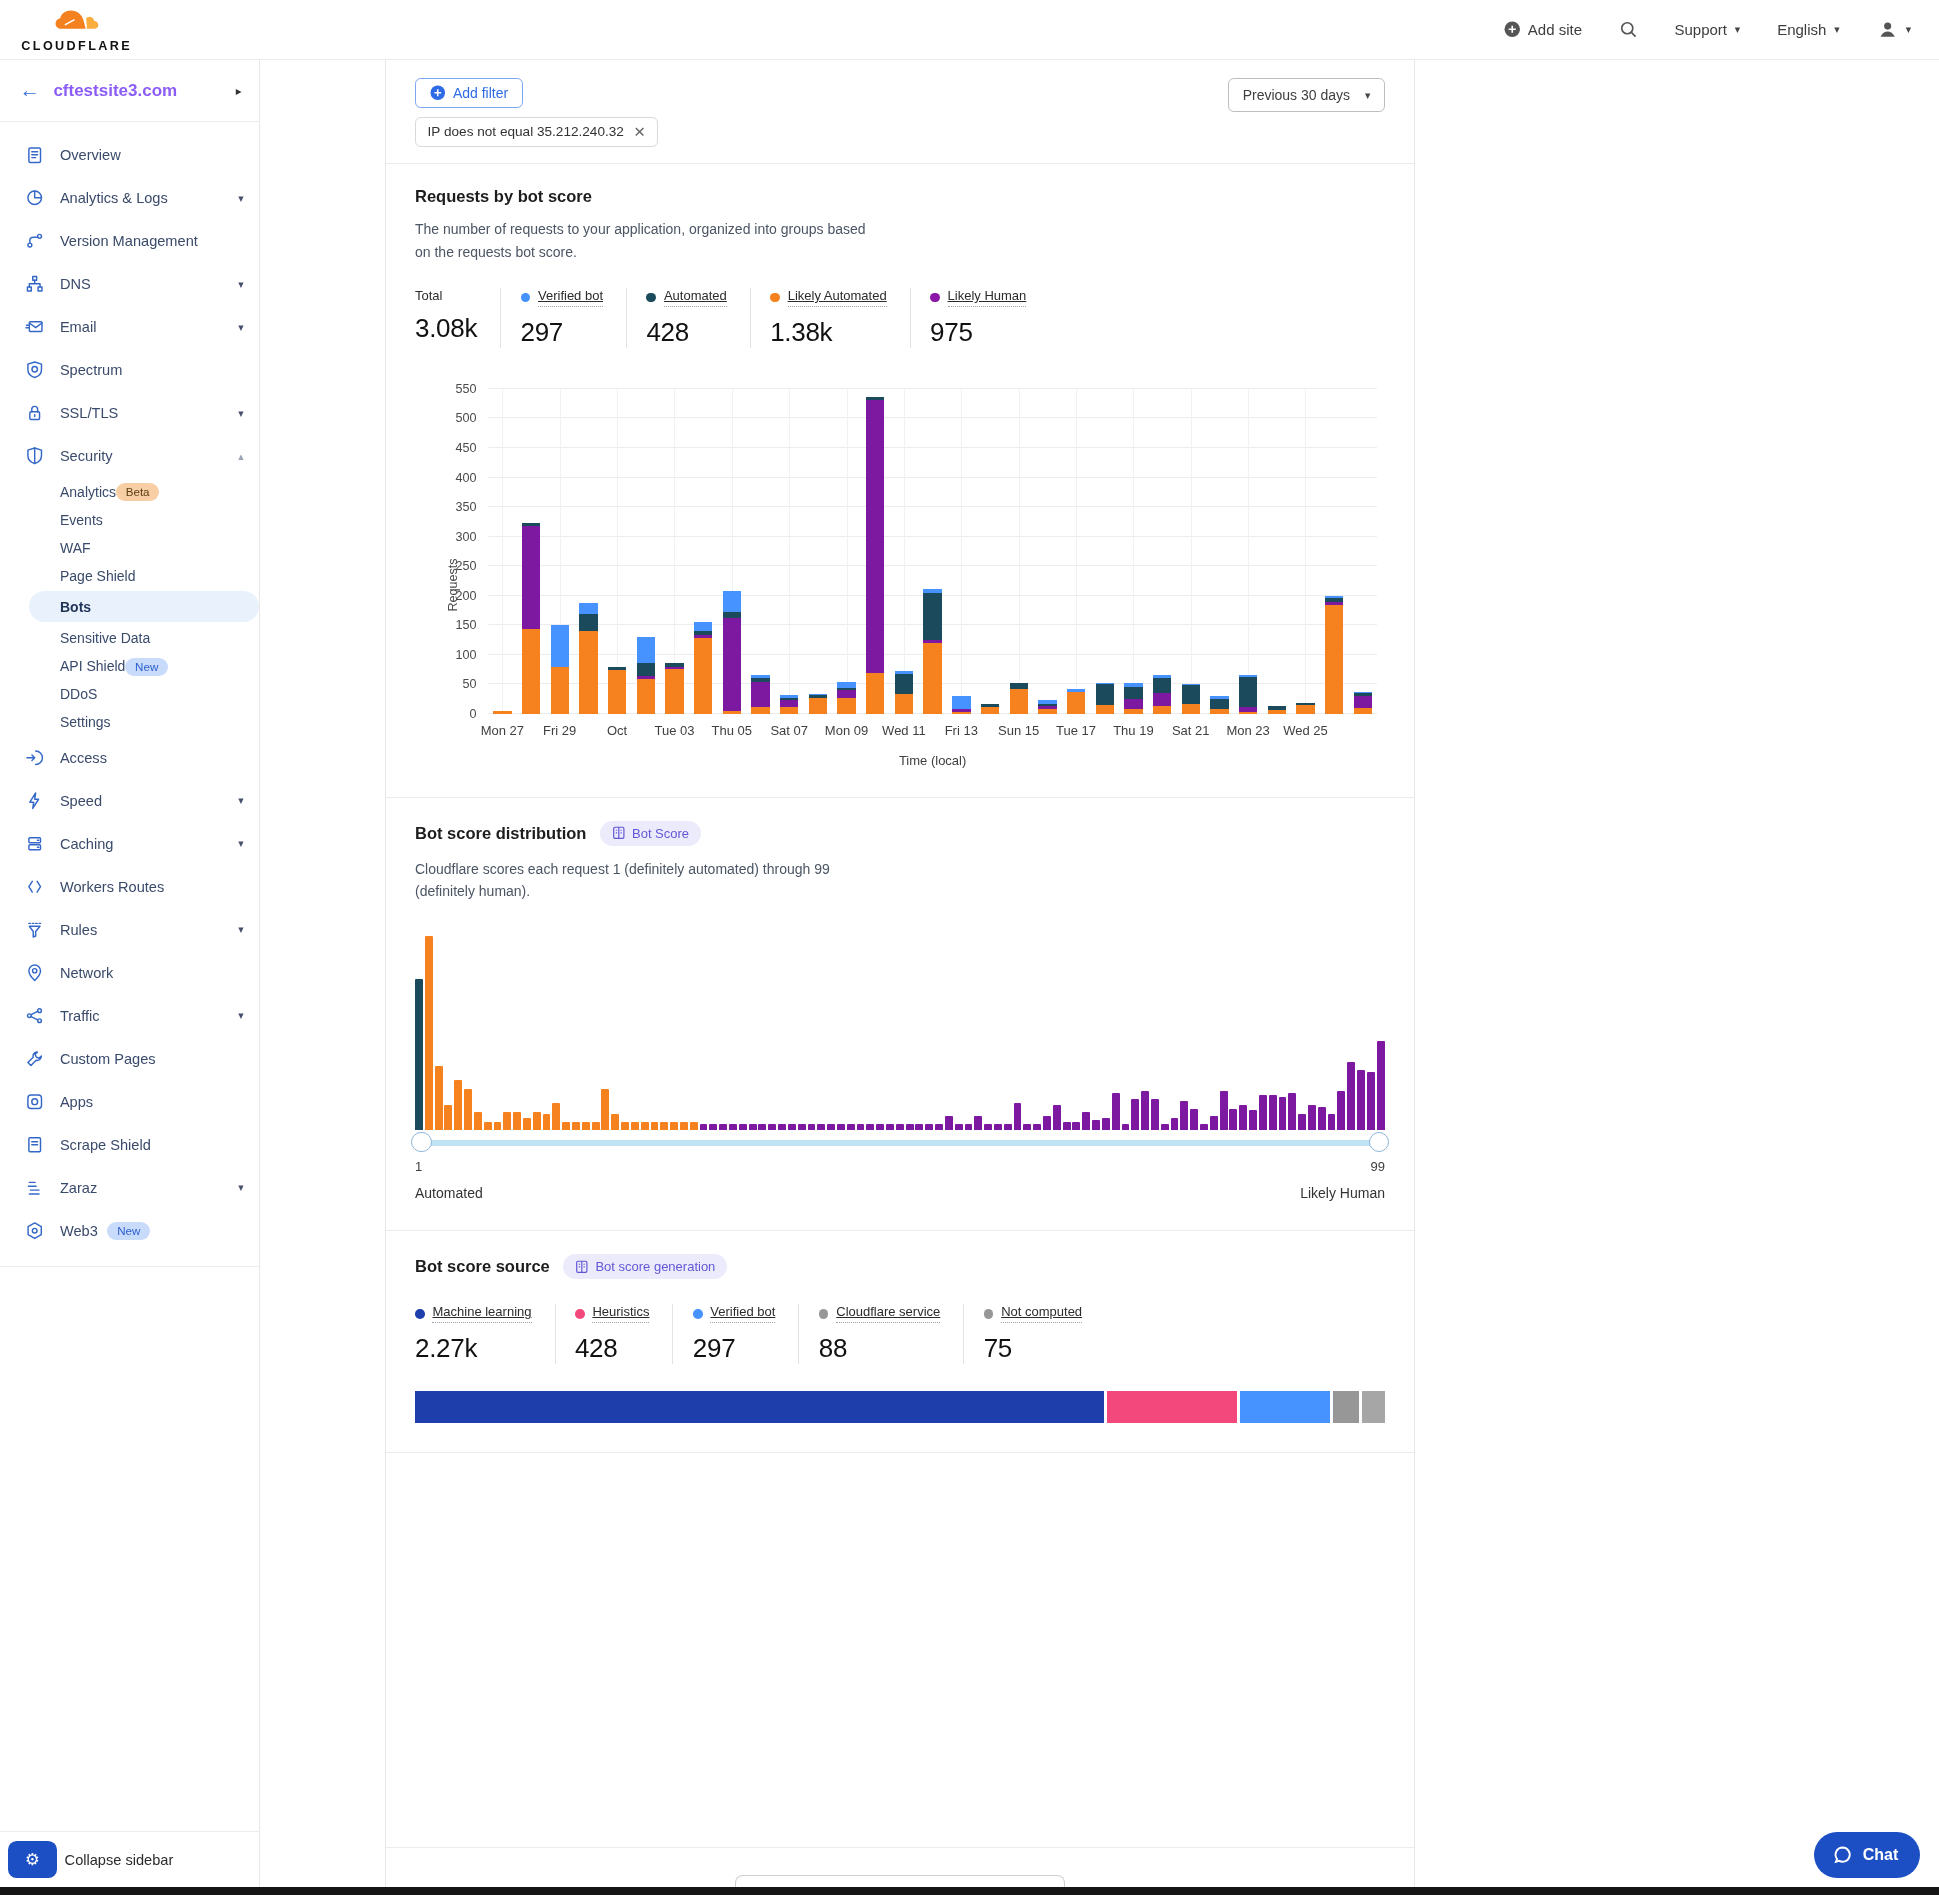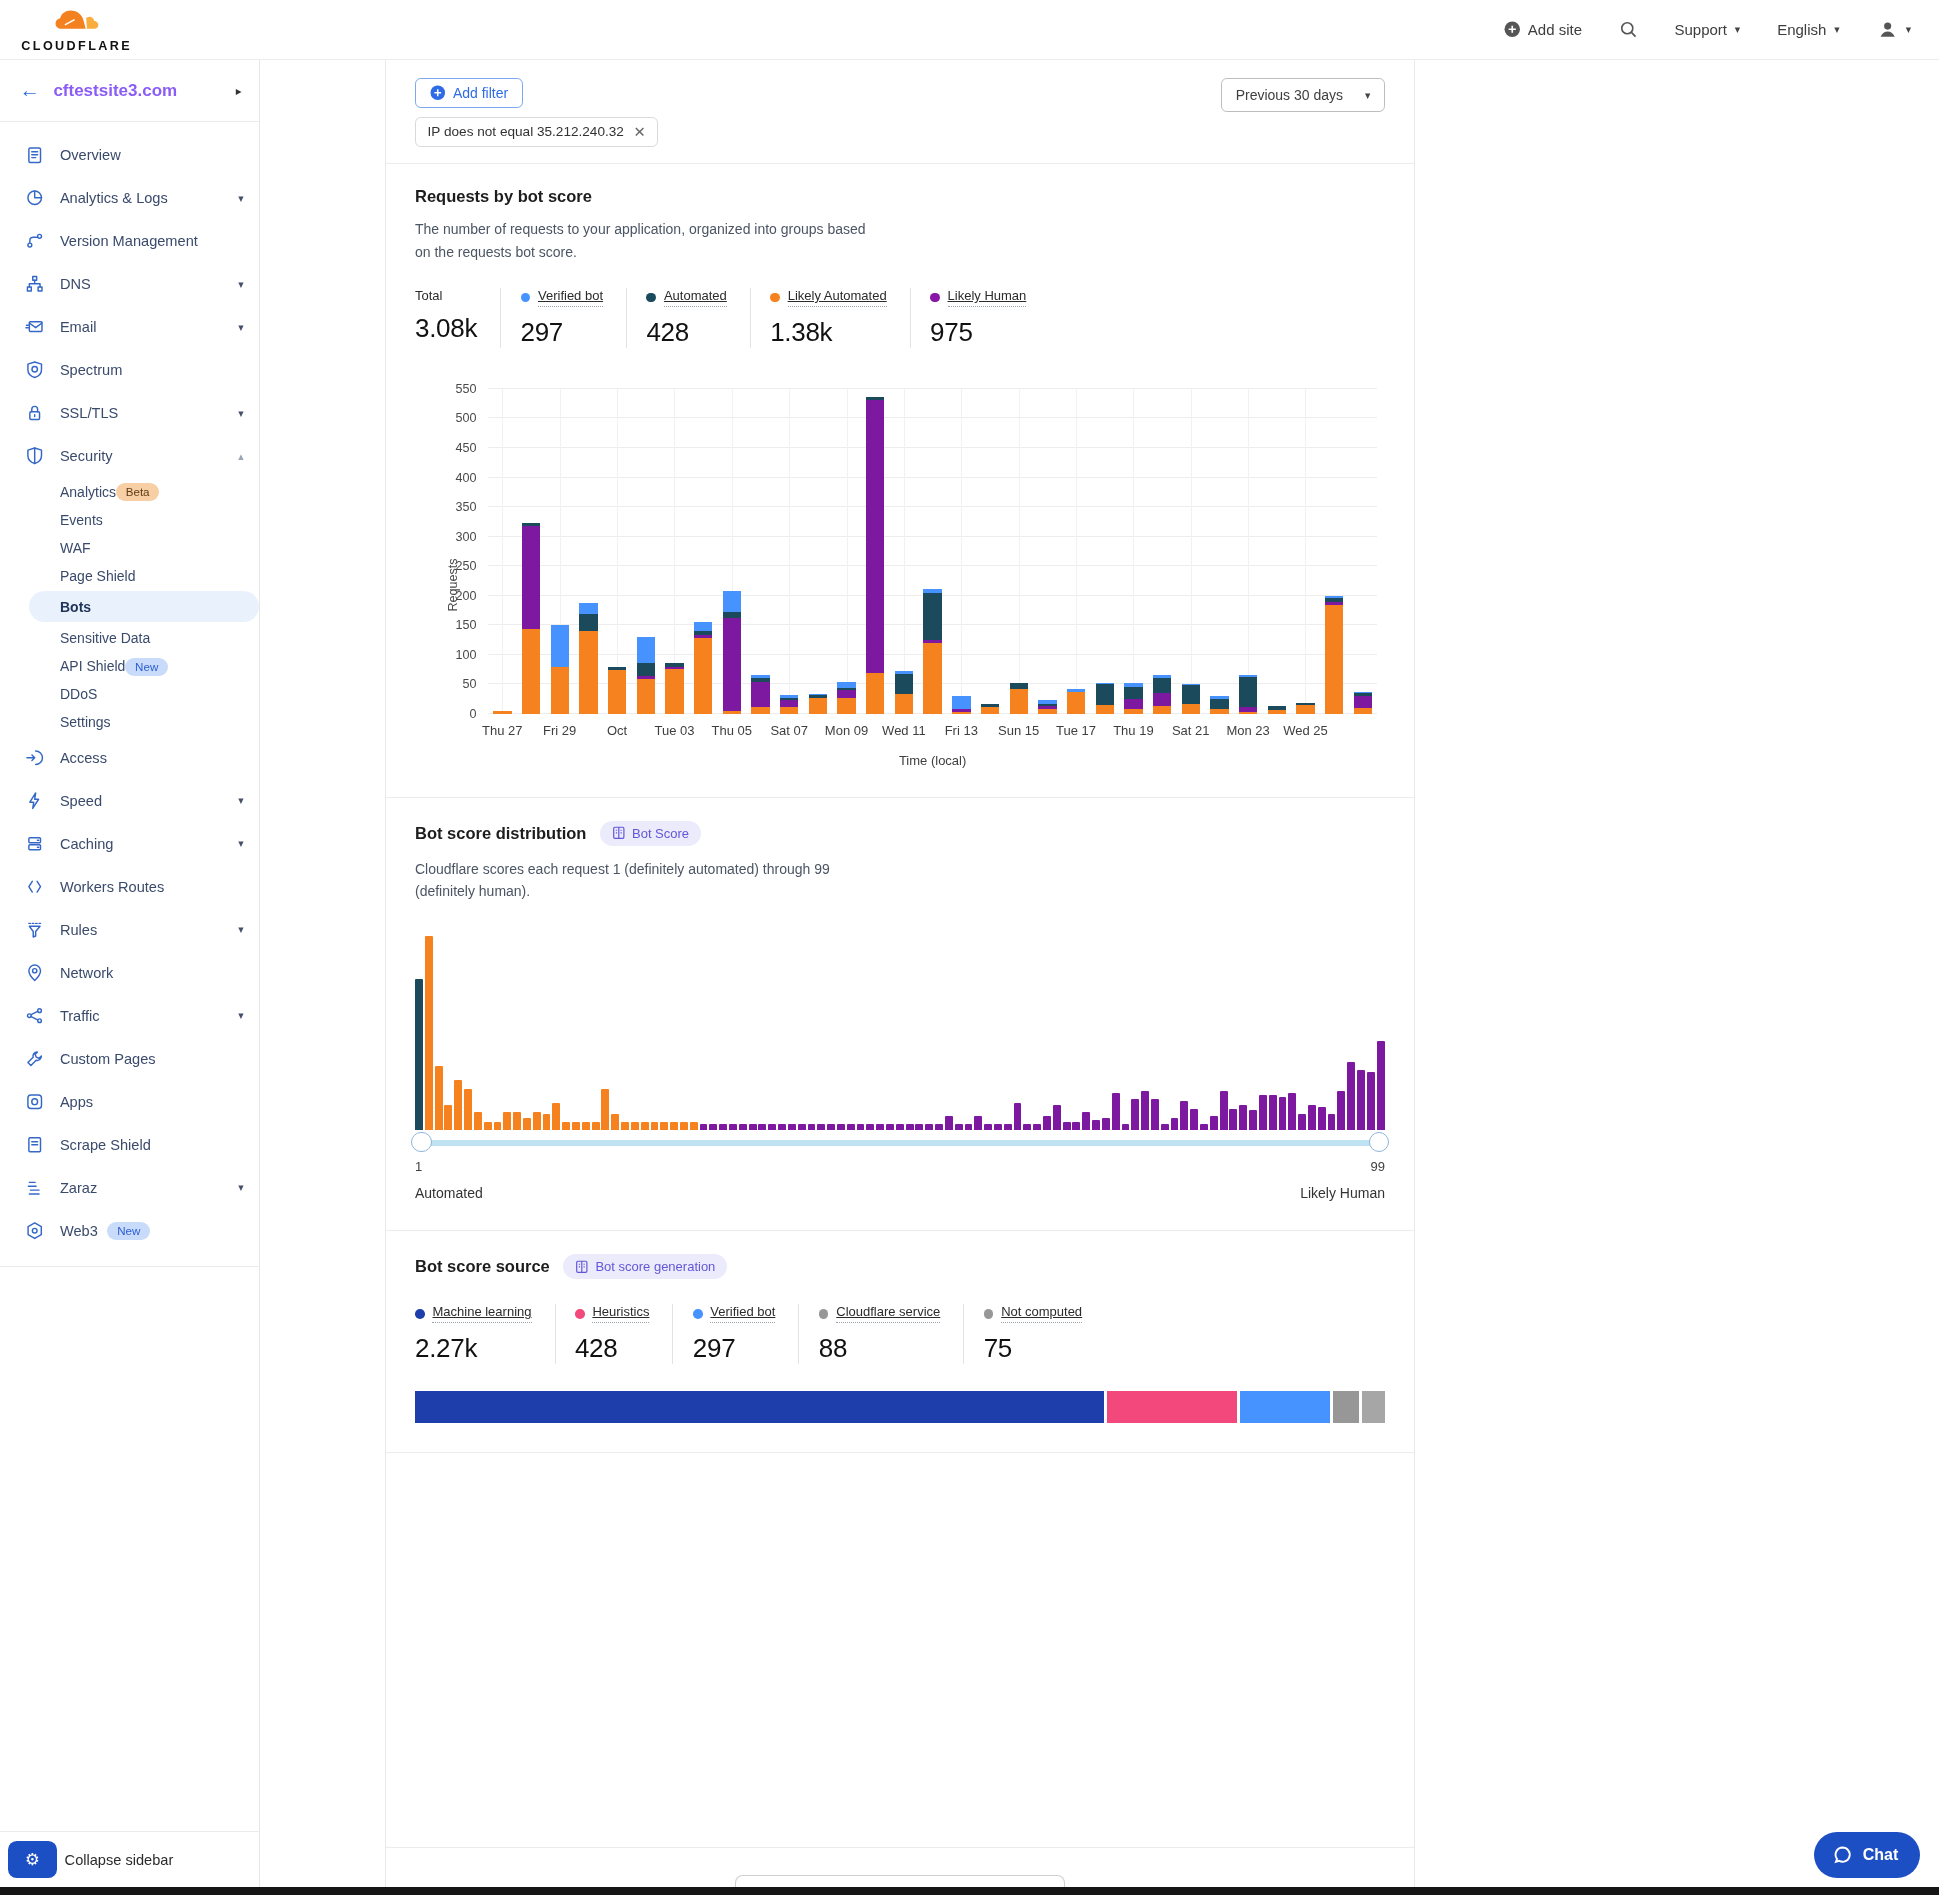--- a/index.html
+++ b/index.html
@@ -40,21 +40,21 @@
   .collapse-row { border-top:1px solid #ececec; height:56px; display:flex; align-items:center; gap:7.8px; padding-left:7.8px; }
   .gear-btn { width:49px; height:37px; background:#1d4fc4; color:#fff; border:none; border-radius:8.7px; font-size:16.5px; cursor:pointer; }
   .collapse-label { font-size:14.6px; color:#2b2b2b; }
 
   
   .section-filters { padding:18.4px 29px 15.5px; border-bottom:1px solid #ececec; display:flex; justify-content:space-between; align-items:flex-start; }
   .filter-left { display:flex; flex-direction:column; gap:8.7px; align-items:flex-start; }
   .btn-add-filter { display:inline-flex; align-items:center; gap:7.8px; background:#fff; border:1px solid #7aa7f0; color:#2e6be6; border-radius:5.8px; padding:5.8px 13.6px; font-size:14px; cursor:pointer; font-family:inherit; }
   .filter-chip { display:inline-flex; align-items:center; gap:9.7px; border:1px solid #d9d9d9; border-radius:5.8px; padding:5.8px 11.6px; font-size:13.6px; color:#333; }
   .chip-x { color:#666; font-size:14.6px; cursor:pointer; }
-  .btn-range { display:inline-flex; align-items:center; gap:22px; background:#fff; border:1px solid #bdbdbd; color:#3f3f3f; border-radius:5.8px; padding:7.8px 13.6px; font-size:14px; cursor:pointer; font-family:inherit; }
+  .btn-range { display:inline-flex; align-items:center; gap:15px; background:#fff; border:1px solid #bdbdbd; color:#3f3f3f; border-radius:5.8px; padding:7.8px 13.6px; font-size:14px; cursor:pointer; font-family:inherit; }
   .section-report { padding:12.6px 29px; border-bottom:1px solid #ececec; }
   .report-link { color:#2563eb; font-size:14.6px; cursor:pointer; display:inline-flex; align-items:center; gap:7.8px; }
   .report-caret { font-size:9.7px; }
 
   .card { padding:23px 29px 29px; border-bottom:1px solid #ececec; }
   .card-title-row { display:flex; align-items:center; gap:13.6px; }
   .card-title { font-size:16.5px; font-weight:700; color:#1d1d1d; }
   .pill-badge { display:inline-flex; align-items:center; gap:6.8px; background:#ecebfb; color:#6257d8; border-radius:13.6px; padding:4.9px 11.6px; font-size:13px; cursor:pointer; }
   .card-desc { margin-top:12.6px; font-size:14px; color:#4b5563; line-height:1.6; max-width:466px; }
 
@@ -470,21 +470,21 @@
               <div class="ytick" style="bottom: 207px;">350</div>
               <div class="gridline-h" style="bottom: 236px;"></div>
               <div class="ytick" style="bottom: 236px;">400</div>
               <div class="gridline-h" style="bottom: 266px;"></div>
               <div class="ytick" style="bottom: 266px;">450</div>
               <div class="gridline-h" style="bottom: 296px;"></div>
               <div class="ytick" style="bottom: 296px;">500</div>
               <div class="gridline-h" style="bottom: 325px;"></div>
               <div class="ytick" style="bottom: 325px;">550</div>
               <div class="gridline-v" style="left: 1.6129%;"></div>
-              <div class="xtick" style="left: 1.6129%;">Thu 27</div>
+              <div class="xtick" style="left: 1.6129%;">Mon 27</div>
               <div class="gridline-v" style="left: 8.06452%;"></div>
               <div class="xtick" style="left: 8.06452%;">Fri 29</div>
               <div class="gridline-v" style="left: 14.5161%;"></div>
               <div class="xtick" style="left: 14.5161%;">Oct</div>
               <div class="gridline-v" style="left: 20.9677%;"></div>
               <div class="xtick" style="left: 20.9677%;">Tue 03</div>
               <div class="gridline-v" style="left: 27.4194%;"></div>
               <div class="xtick" style="left: 27.4194%;">Thu 05</div>
               <div class="gridline-v" style="left: 33.871%;"></div>
               <div class="xtick" style="left: 33.871%;">Sat 07</div>

